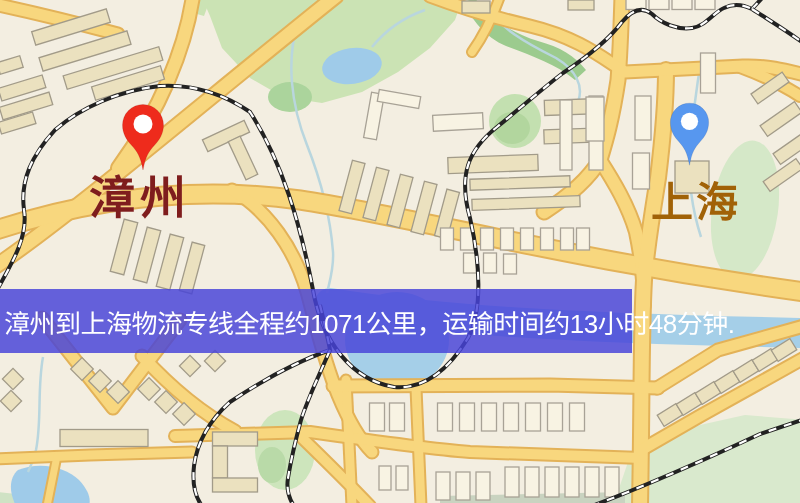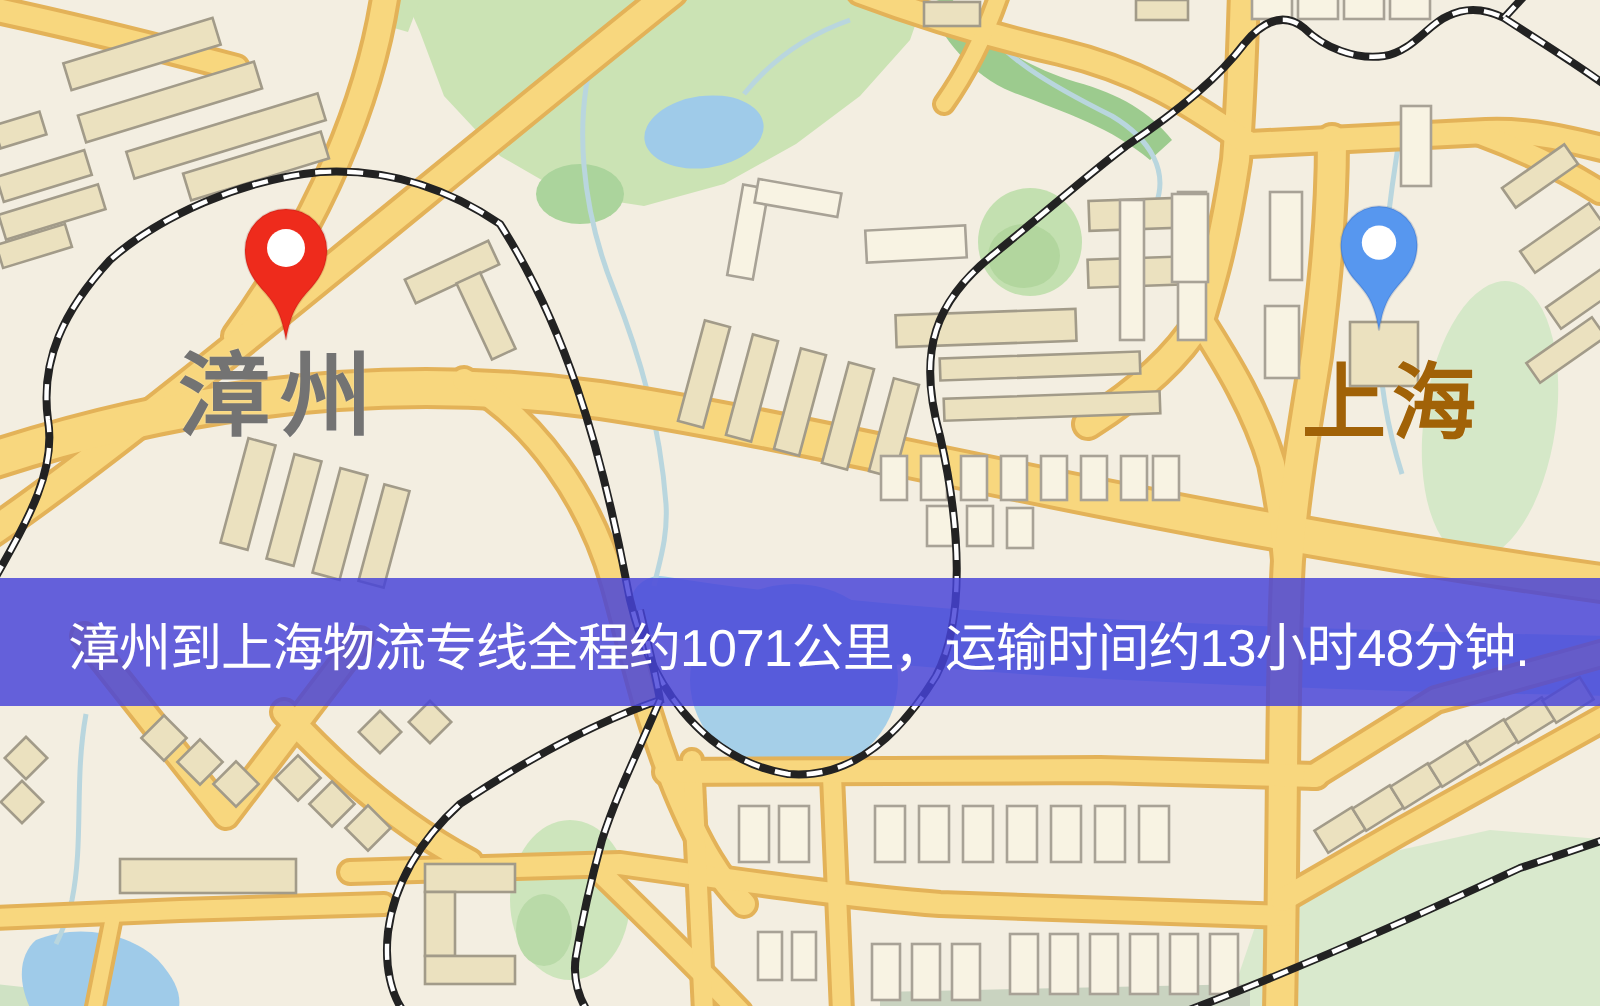--- a/index.html
+++ b/index.html
@@ -18,24 +18,24 @@
     pointer-events:none;
   }
   .city-label.origin{left:89px;top:176px;font-size:46px;letter-spacing:5px;}
   .city-label.destination{left:651px;top:182px;font-size:42px;letter-spacing:3px;}
   
   .pin{position:absolute;pointer-events:none;}
   .pin.origin{left:121px;top:102px;width:44px;height:70px;}
   .pin.destination{left:669px;top:100px;width:41px;height:68px;}
   
   .banner{
-    position:absolute;left:0;top:289px;width:800px;height:64px;
+    position:absolute;left:0;top:289px;width:632px;height:64px;
     background:rgba(71,67,216,0.83);
     display:flex;align-items:center;
-    box-sizing:border-box;padding-left:34px;
+    box-sizing:border-box;padding-left:4px;
   }
   .banner .banner-text{
     color:#ffffff;font-size:26px;letter-spacing:-0.5px;
     font-family:"Liberation Sans","DejaVu Sans",sans-serif;
     white-space:nowrap;
   }
 </style>
 </head>
 <body>
 
@@ -241,21 +241,21 @@
   <svg class="pin origin" viewBox="-22 -23 44 70">
     <path d="M0,45 C-2.5,31 -6,26.5 -11,20.8 C-16.5,14.8 -20.5,8.8 -20.5,0 A20.5,20.5 0 1,1 20.5,0 C20.5,8.8 16.5,14.8 11,20.8 C6,26.5 2.5,31 0,45 Z" stroke="rgba(120,0,0,0.15)" stroke-width="1" fill="#ee2b1c"></path>
     <circle cx="0" cy="-1" r="9.5" fill="#ffffff"></circle>
   </svg>
 
   <svg class="pin destination" viewBox="-21 -22 42 68">
     <path d="M0,44 C-2.4,30 -5.8,25.8 -10.6,20.2 C-16,14.4 -19.6,8.5 -19.6,0 A19.6,19.6 0 1,1 19.6,0 C19.6,8.5 16,14.4 10.6,20.2 C5.8,25.8 2.4,30 0,44 Z" stroke="rgba(0,40,120,0.15)" stroke-width="1" fill="#5797ef"></path>
     <circle cx="0" cy="-1" r="8.8" fill="#ffffff"></circle>
   </svg>
 
-  <div class="city-label origin" style="color: #737373;">漳州</div>
+  <div class="city-label origin" style="color: #7f1d1d;">漳州</div>
 
   <div class="city-label destination" style="color: #a16207;">上海</div>
 
   <div class="banner">
     <span class="banner-text">漳州到上海物流专线全程约1071公里，运输时间约13小时48分钟.</span>
   </div>
 
 </div>
 
 </body></html>

